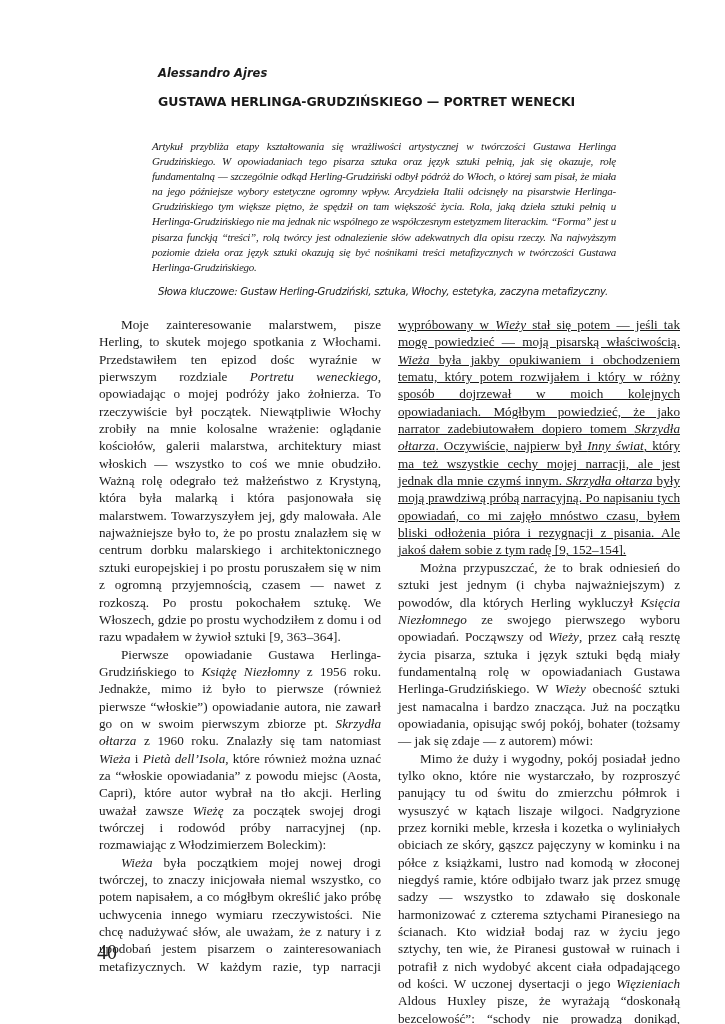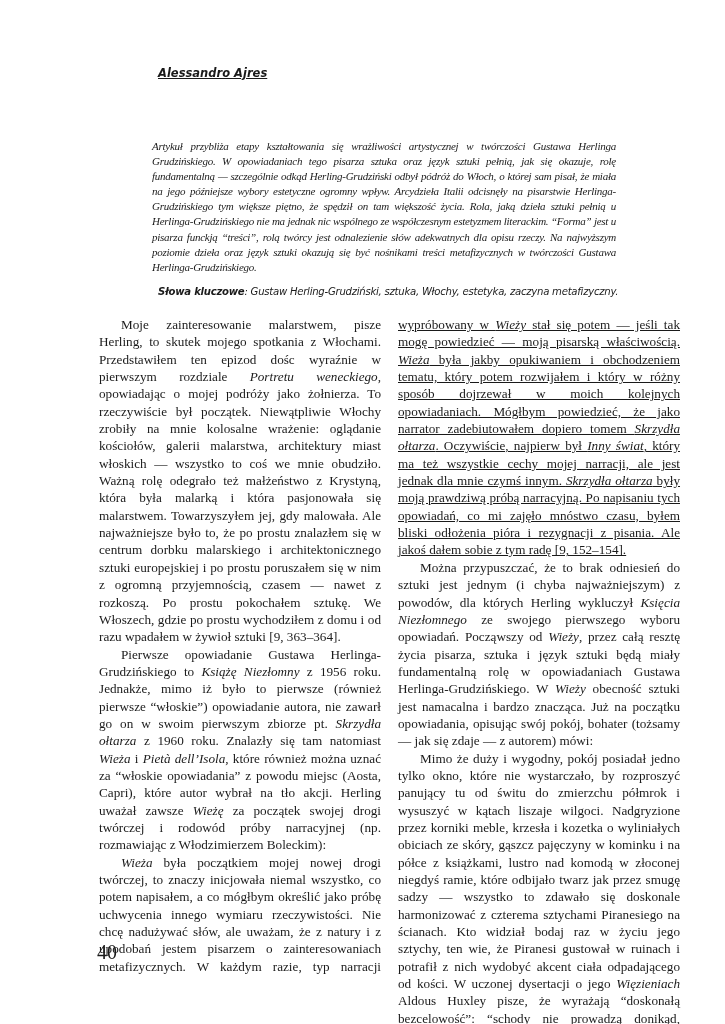--- a/index.html
+++ b/index.html
@@ -1,36 +1,37 @@
 <!DOCTYPE html>
 <html><head>
 <meta charset="utf-8">
 <style>
   html, body { margin:0; padding:0; background:#ffffff; }
   body { width:725px; height:1024px; position:relative; overflow:hidden; color:#1a1a1a; }
-  .author { position:absolute; left:158px; top:66px; font-family:"DejaVu Sans", sans-serif; font-style:italic; font-weight:bold; font-size:11.5px;text-decoration:underline; }
+  .author { position:absolute; left:158px; top:66px; font-family:"DejaVu Sans", sans-serif; font-style:italic; font-weight:bold; font-size:11.5px; }
   .title { position:absolute; left:158px; top:94px; font-family:"DejaVu Sans", sans-serif; font-weight:bold; font-size:12.5px; line-height:15px; letter-spacing:-0.1px; }
   .abstract { position:absolute; left:152px; top:139px; width:464px; font-family:Liberation Serif, serif; font-style:italic; font-size:11px; line-height:15.1px; text-align:justify; letter-spacing:-0.25px; }
   .keywords { position:absolute; left:158px; top:285px; width:470px; font-family:"DejaVu Sans", sans-serif; font-style:italic; font-size:10.1px; line-height:14px; letter-spacing:-0.25px; }
-  .keywords b { font-weight:bold; }
+  .keywords b { font-weight:normal; }
   .col { position:absolute; top:316px; width:282px; font-family:"Liberation Serif", serif; font-size:13.2px; line-height:17.35px; text-align:justify; hyphens:none; }
   .col.left { left:99px; }
   .col.right { left:398px; }
   .col p { margin:0; text-indent:22px; }
   .col p.first { text-indent:58px; }
   .col p.noindent { text-indent:0;text-decoration:underline; }
   .col p.last-line { text-align-last:justify; }
   .pagenum { position:absolute; left:97px; top:941px; font-family:"Liberation Serif", serif; font-size:20px; }
 </style>
 </head>
 <body>
 
 <div class="author">Alessandro Ajres</div>
 
 <div class="title">
+  <div>GUSTAWA HERLINGA-GRUDZIŃSKIEGO — PORTRET WENECKI</div>
 </div>
 
 <div class="abstract">Artykuł przybliża etapy kształtowania się wrażliwości artystycznej w twórczości Gustawa Herlinga Grudzińskiego. W opowiadaniach tego pisarza sztuka oraz język sztuki pełnią, jak się okazuje, rolę fundamentalną — szczególnie odkąd Herling-Grudziński odbył pódróż do Włoch, o której sam pisał, że miała na jego późniejsze wybory estetyczne ogromny wpływ. Arcydzieła Italii odcisnęły na pisarstwie Herlinga-Grudzińskiego tym większe piętno, że spędził on tam większość życia. Rola, jaką dzieła sztuki pełnią u Herlinga-Grudzińskiego nie ma jednak nic wspólnego ze współczesnym estetyzmem literackim. “Forma” jest u pisarza funckją “treści”, rolą twórcy jest odnalezienie słów adekwatnych dla opisu rzeczy. Na najwyższym poziomie dzieła oraz język sztuki okazują się być nośnikami treści metafizycznych w twórczości Gustawa Herlinga-Grudzińskiego.</div>
 
 <div class="keywords"><b>Słowa kluczowe</b><span>: Gustaw Herling-Grudziński, sztuka, Włochy, estetyka, zaczyna metafizyczny.</span></div>
 
 <div class="col left">
     <p><span>Moje zainteresowanie malarstwem, pisze Herling, to skutek mojego spotkania z Włochami. Przedstawiłem ten epizod dośc wyraźnie w pierwszym rozdziale </span><i>Portretu weneckiego</i><span>, opowiadając o mojej podróży jako żołnierza. To rzeczywiście był początek. Niewątpliwie Włochy zrobiły na mnie kolosalne wrażenie: oglądanie kościołów, galerii malarstwa, architektury miast włoskich — wszystko to coś we mnie obudziło. Ważną rolę odegrało też małżeństwo z Krystyną, która była malarką i która pasjonowała się malarstwem. Towarzyszyłem jej, gdy malowała. Ale najważniejsze było to, że po prostu znalazłem się w centrum dorbku malarskiego i architektonicznego sztuki europejskiej i po prostu poruszałem się w nim z ogromną przyjemnością, czasem — nawet z rozkoszą. Po prostu pokochałem sztukę. We Włoszech, gdzie po prostu wychodziłem z domu i od razu wpadałem w żywioł sztuki [9, 363–364].</span></p>
     <p><span>Pierwsze opowiadanie Gustawa Herlinga-Grudzińskiego to </span><i>Książę Niezłomny</i><span> z 1956 roku. Jednakże, mimo iż było to pierwsze (również pierwsze “włoskie”) opowiadanie autora, nie zawarł go on w swoim pierwszym zbiorze pt. </span><i>Skrzydła ołtarza</i><span> z 1960 roku. Znalazły się tam natomiast </span><i>Wieża</i><span> i </span><i>Pietà dell’Isola</i><span>, które również można uznać za “włoskie opowiadania” z powodu miejsc (Aosta, Capri), które autor wybrał na tło akcji. Herling uważał zawsze </span><i>Wieżę</i><span> za początek swojej drogi twórczej i rodowód próby narracyjnej (np. rozmawiając z Włodzimierzem Boleckim):</span></p>
     <p class="last-line"><i>Wieża</i><span> była początkiem mojej nowej drogi twórczej, to znaczy inicjowała niemal wszystko, co potem napisałem, a co mógłbym określić jako próbę uchwycenia innego wymiaru rzeczywistości. Nie chcę nadużywać słów, ale uważam, że z natury i z upodobań jestem pisarzem o zainteresowaniach metafizycznych. W każdym razie, typ narracji</span></p>

